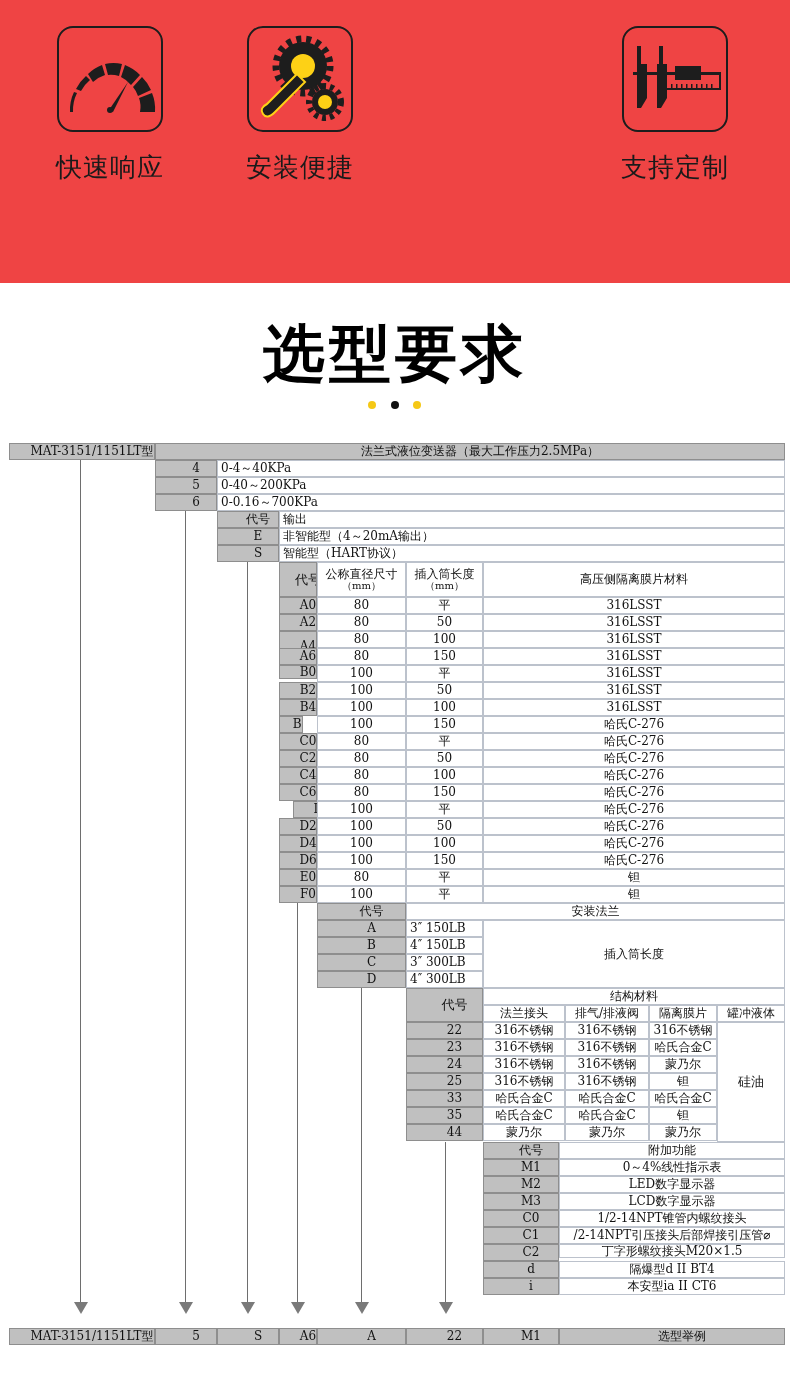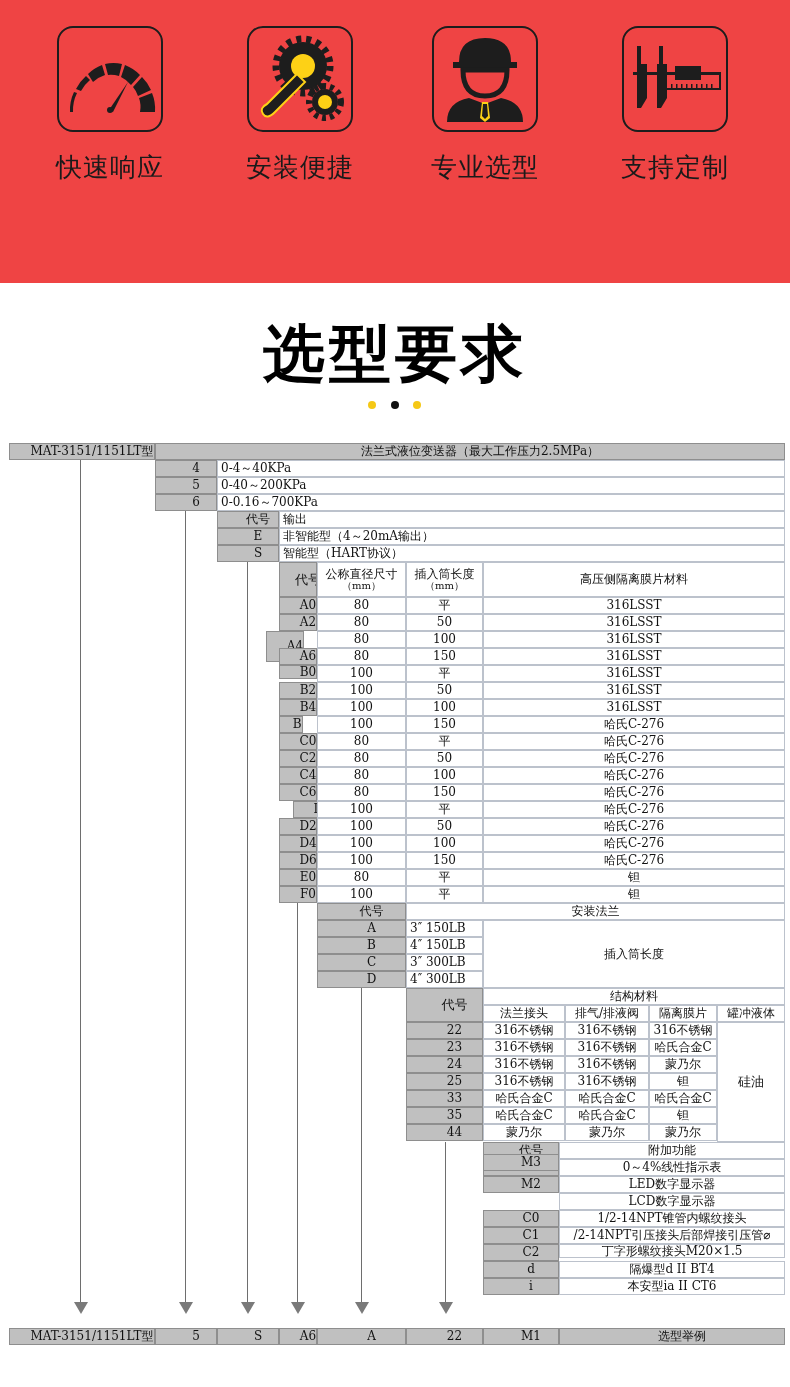--- a/index.html
+++ b/index.html
@@ -57,34 +57,20 @@
           <circle cx="70" cy="68" r="13"></circle>
           <g stroke="#1d1d1d" stroke-width="6" stroke-dasharray="4 4">
             <circle cx="70" cy="68" r="16" fill="none"></circle>
           </g>
           <circle cx="70" cy="68" r="7" fill="#fdd116"></circle>
           <path d="M12 70 L42 40 L50 48 L20 78 Q12 86 8 80 Q4 74 12 70Z" stroke="#fdd116" stroke-width="2"></path>
         </g>
       </svg>
     </div>
     <div class="label">安装便捷</div>
-  </div>
-  <div class="feature" style="left:432px">
-    <div class="icon-box">
-      <svg width="80" height="90" viewBox="0 0 80 90">
-        <g fill="#1d1d1d">
-          <path d="M14 28 Q14 4 40 4 Q66 4 66 28 L72 28 L72 34 L8 34 L8 28Z"></path>
-          <path d="M18 36 L62 36 Q62 62 40 62 Q18 62 18 36Z" fill="none" stroke="#1d1d1d" stroke-width="5"></path>
-          <path d="M2 88 Q2 68 24 64 L40 70 L56 64 Q78 68 78 88Z"></path>
-          <path d="M37 68 L43 68 L45 84 L40 88 L35 84Z" fill="#fdd116"></path>
-          <path d="M38 70 L42 70 L43 82 L40 85 L37 82Z"></path>
-        </g>
-      </svg>
-    </div>
-    <div class="label">专业选型</div>
   </div>
   <div class="feature" style="left:622px">
     <div class="icon-box">
       <svg width="96" height="70" viewBox="0 0 96 70">
         <g fill="#1d1d1d">
           <path d="M10 2 L14 2 L14 20 L20 20 L20 54 L14 64 L10 64Z"></path>
           <path d="M32 2 L36 2 L36 20 L40 20 L40 54 L34 64 L30 64 L30 20 L32 20Z"></path>
           <rect x="6" y="28" width="88" height="3"></rect>
           <rect x="48" y="22" width="26" height="14"></rect>
           <rect x="40" y="44" width="54" height="2"></rect>
@@ -159,21 +145,21 @@
 
   <div id="diaphragm-rows">
       <div class="cell g" style="left:279px;top:597px;width:38px;height:17px">A0</div>
       <div class="cell w" style="left:317px;top:597px;width:89px;height:17px">80</div>
       <div class="cell w" style="left:406px;top:597px;width:77px;height:17px">平</div>
       <div class="cell w" style="left:483px;top:597px;width:302px;height:17px">316LSST</div>
       <div class="cell g" style="left:279px;top:614px;width:38px;height:17px">A2</div>
       <div class="cell w" style="left:317px;top:614px;width:89px;height:17px">80</div>
       <div class="cell w" style="left:406px;top:614px;width:77px;height:17px">50</div>
       <div class="cell w" style="left:483px;top:614px;width:302px;height:17px">316LSST</div>
-      <div class="cell g" style="left:266px;top:631px;width:38px;height:31px">A4</div>
+      <div class="cell g" style="left:279px;top:631px;width:38px;height:31px">A4</div>
       <div class="cell w" style="left:317px;top:631px;width:89px;height:17px">80</div>
       <div class="cell w" style="left:406px;top:631px;width:77px;height:17px">100</div>
       <div class="cell w" style="left:483px;top:631px;width:302px;height:17px">316LSST</div>
       <div class="cell g" style="left:279px;top:648px;width:38px;height:17px">A6</div>
       <div class="cell w" style="left:317px;top:648px;width:89px;height:17px">80</div>
       <div class="cell w" style="left:406px;top:648px;width:77px;height:17px">150</div>
       <div class="cell w" style="left:483px;top:648px;width:302px;height:17px">316LSST</div>
       <div class="cell g" style="left:279px;top:665px;width:38px;height:14px">B0</div>
       <div class="cell w" style="left:317px;top:665px;width:89px;height:17px">100</div>
       <div class="cell w" style="left:406px;top:665px;width:77px;height:17px">平</div>
@@ -284,21 +270,21 @@
     </div>
   <div class="cell w" style="left:717px;top:1022px;width:68px;height:120px;font-size:13px">硅油</div>
 
   <div class="cell g" style="left:483px;top:1142px;width:76px;height:17px">代号</div>
   <div class="cell w" style="left:559px;top:1142px;width:226px;height:17px">附加功能</div>
   <div id="options-rows">
       <div class="cell g" style="left:483px;top:1159px;width:76px;height:17px">M1</div>
       <div class="cell w" style="left:559px;top:1159px;width:226px;height:17px">0～4%线性指示表</div>
       <div class="cell g" style="left:483px;top:1176px;width:76px;height:17px">M2</div>
       <div class="cell w" style="left:559px;top:1176px;width:226px;height:17px">LED数字显示器</div>
-      <div class="cell g" style="left:483px;top:1154px;width:76px;height:17px">M3</div>
+      <div class="cell g" style="left:483px;top:1193px;width:76px;height:17px">M3</div>
       <div class="cell w" style="left:559px;top:1193px;width:226px;height:17px">LCD数字显示器</div>
       <div class="cell g" style="left:483px;top:1210px;width:76px;height:17px">C0</div>
       <div class="cell w" style="left:559px;top:1210px;width:226px;height:17px">1/2-14NPT锥管内螺纹接头</div>
       <div class="cell g" style="left:483px;top:1227px;width:76px;height:17px">C1</div>
       <div class="cell w" style="left:559px;top:1227px;width:226px;height:17px">/2-14NPT引压接头后部焊接引压管⌀</div>
       <div class="cell g" style="left:483px;top:1244px;width:76px;height:17px">C2</div>
       <div class="cell w" style="left:559px;top:1244px;width:226px;height:14px">丁字形螺纹接头M20×1.5</div>
       <div class="cell g" style="left:483px;top:1261px;width:76px;height:17px">d</div>
       <div class="cell w" style="left:559px;top:1261px;width:226px;height:17px">隔爆型d II BT4</div>
       <div class="cell g" style="left:483px;top:1278px;width:76px;height:17px">i</div>

